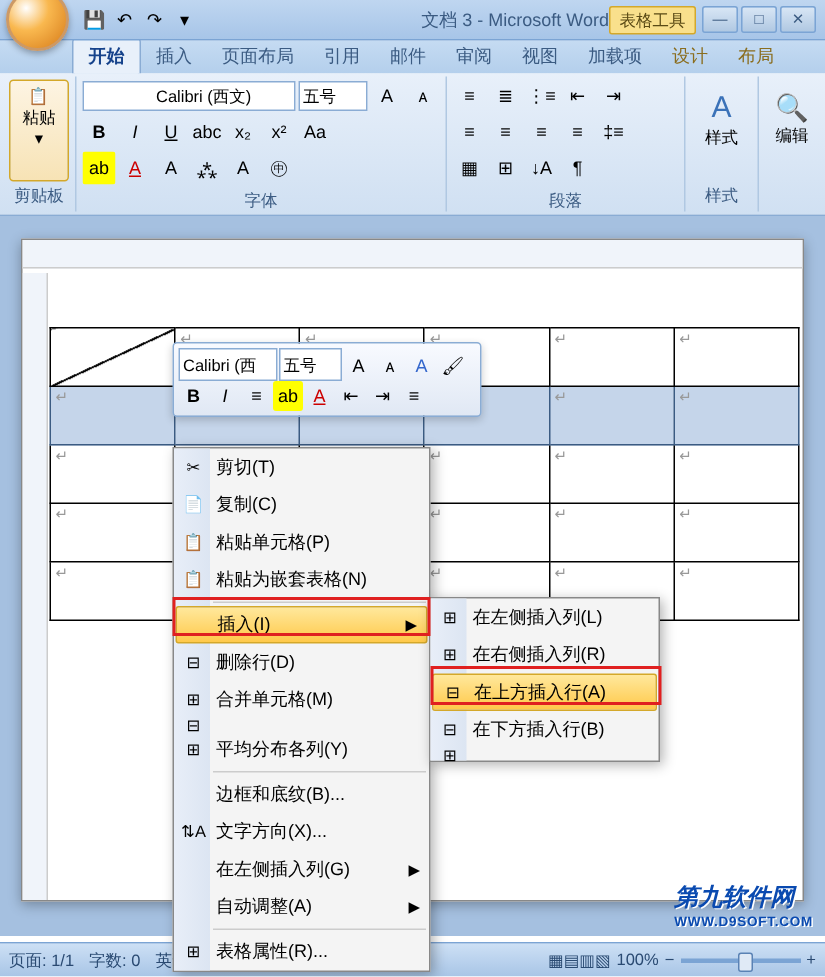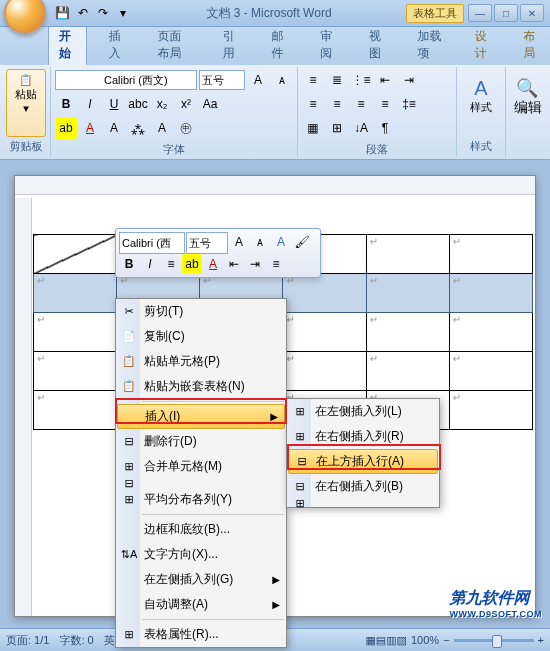--- a/index.html
+++ b/index.html
@@ -1,44 +1,44 @@
 <!DOCTYPE html>
 <html><head>
 <meta charset="utf-8">
 <style>
 body{margin:0;font-family:"Microsoft YaHei","SimSun",sans-serif;font-size:12px;background:#fff;width:550px;height:651px;overflow:hidden;position:relative}
 .titlebar{height:26px;background:linear-gradient(#bfd6f0,#a7c5e8);border-bottom:1px solid #7ba4d4;display:flex;align-items:center;position:relative}
 .office-btn{width:38px;height:38px;background:radial-gradient(circle at 30% 30%,#fff,#f9b84f 40%,#d67a18);border-radius:50%;border:2px solid #c96;margin:2px 4px;position:relative;z-index:10;box-shadow:0 2px 4px rgba(0,0,0,0.3)}
 .qat{display:flex;gap:2px;margin-left:4px}
 .qat-btn{width:18px;height:18px;display:flex;align-items:center;justify-content:center;border-radius:2px}
-.title-text{flex:1;text-align:center;color:#3b5b82;font-size:12px}
+.title-text{flex:1;text-align:right;color:#3b5b82;font-size:12px}
 .table-tools{background:#f9e08c;border:1px solid #d4a82a;padding:1px 6px;border-radius:2px;color:#5a4a15;font-size:11px;margin-right:4px}
 .win-btns{display:flex;gap:2px;margin-right:6px}
 .win-btn{width:22px;height:16px;background:linear-gradient(#d8e6f5,#b0c8e2);border:1px solid #7ba4d4;border-radius:2px;display:flex;align-items:center;justify-content:center;font-size:10px;color:#3b5b82}
-.ribbon-tabs{height:38px;background:linear-gradient(#c5dbf2,#b4cfec);display:flex;align-items:flex-end;padding-left:48px;gap:12px}
+.ribbon-tabs{height:22px;background:linear-gradient(#c5dbf2,#b4cfec);display:flex;align-items:flex-end;padding-left:48px;gap:0}
 .tab{padding:3px 10px;color:#3b5b82;font-size:12px;cursor:pointer;border-radius:3px 3px 0 0}
 .tab.active{background:#e8f0fa;border:1px solid #8aacd4;border-bottom:none;color:#15428b;font-weight:bold}
 .tab.contextual{color:#8a6d1e}
 .ribbon{height:90px;background:linear-gradient(#e8f0fa,#d0e0f2);border-bottom:1px solid #8aacd4;display:flex;padding:2px}
 .rgroup{border-right:1px solid #b0c8e2;padding:2px 4px;display:flex;flex-direction:column;justify-content:space-between}
 .rgroup-label{text-align:center;font-size:11px;color:#3b5b82;padding:1px 0}
 .paste-btn{width:38px;height:62px;background:linear-gradient(#fdf4e3,#f7e3b5);border:1px solid #d4a82a;border-radius:3px;text-align:center;padding-top:4px;font-size:11px}
 .font-row{display:flex;gap:2px;align-items:center;margin-bottom:2px}
 .font-sel{height:18px;border:1px solid #8aacd4;background:#fff;font-size:11px;padding:0 2px}
 .rbtn{width:20px;height:20px;border:1px solid transparent;border-radius:2px;display:flex;align-items:center;justify-content:center;font-size:12px}
 .doc-area{background:#a5c0e0;height:460px;position:relative;padding:10px}
 .paper{background:#fff;margin:5px auto;width:520px;height:440px;box-shadow:0 2px 8px rgba(0,0,0,0.3);position:relative;overflow:hidden;border:1px solid #888}
 .ruler-v{position:absolute;left:0;top:22px;width:16px;height:420px;background:#f0f4fa;border-right:1px solid #ccc}
 .ruler-h{position:absolute;left:0;top:0;width:520px;height:18px;background:#f0f4fa;border-bottom:1px solid #ccc}
 .doc-table{border-collapse:collapse;margin:58px 0 0 18px;width:500px}
 .doc-table td{border:1px solid #000;height:36px;width:84px;font-size:10px;color:#999;padding-left:3px;vertical-align:top}
 .doc-table td.diag{background:linear-gradient(to bottom right,transparent 49%,#000 49%,#000 51%,transparent 51%)}
 .doc-table tr.sel td{background:#c5d5ea;border:1px solid #3b5b82}
 .mini-toolbar{position:absolute;top:228px;left:115px;background:linear-gradient(#f8faff,#e0e8f4);border:1px solid #8aacd4;border-radius:3px;padding:3px;box-shadow:0 2px 6px rgba(0,0,0,0.2);z-index:20;width:198px}
-.mini-row{display:flex;gap:1px;align-items:flex-start}
+.mini-row{display:flex;gap:1px;align-items:flex-end}
 .mini-sel{height:18px;border:1px solid #8aacd4;background:#fff;font-size:11px}
 .mini-btn{width:20px;height:20px;display:flex;align-items:center;justify-content:center;font-size:12px;border-radius:2px}
 .ctx-menu{position:absolute;top:298px;left:115px;background:#f4f4f4;border:1px solid #888;box-shadow:2px 2px 8px rgba(0,0,0,0.3);width:170px;z-index:25;font-size:12px}
 .ctx-item{padding:4px 6px 4px 28px;position:relative;display:flex;align-items:center}
 .ctx-item.hl{background:linear-gradient(#ffe89c,#ffc94a);border:1px solid #d4a82a;border-radius:2px;margin:0 1px;padding:3px 5px 3px 27px}
 .ctx-item .ico{position:absolute;left:5px;width:16px;height:16px;display:flex;align-items:center;justify-content:center;font-size:11px}
 .ctx-item .arrow{position:absolute;right:6px;font-size:10px}
 .ctx-sep{height:1px;background:#ccc;margin:2px 2px 2px 26px}
 .ctx-iconstrip{position:absolute;left:0;top:0;bottom:0;width:24px;background:linear-gradient(to right,#e8eef8,#dce5f2)}
 .redbox{border:2px solid #e02020;position:absolute;pointer-events:none;z-index:30}
@@ -148,21 +148,21 @@
   <div class="rgroup" style="flex:0 0 40px">
     <div style="text-align:center;padding-top:8px">
       <div style="font-size:20px;color:#3b72b8">A</div>
       <div style="font-size:11px">样式</div>
     </div>
     <div class="rgroup-label">样式</div>
   </div>
   <div class="rgroup" style="flex:0 0 36px;border-right:none">
     <div style="text-align:center;padding-top:8px">
       <div style="font-size:18px;color:#3b72b8">🔍</div>
-      <div style="font-size:14px">编辑</div>
+      <div style="font-size:11px">编辑</div>
     </div>
   </div>
 </div>
 
 <div class="doc-area">
   <div class="paper">
     <div class="ruler-h"></div>
     <div class="ruler-v"></div>
     <table class="doc-table">
       <tbody>
@@ -310,21 +310,21 @@
   <div class="ctx-item">
       <span class="ico">⊞</span>
       <span>在右侧插入列(R)</span>
     </div>
   <div class="ctx-item hl">
       <span class="ico">⊟</span>
       <span>在上方插入行(A)</span>
     </div>
   <div class="ctx-item">
       <span class="ico">⊟</span>
-      <span>在右侧插入列(B)</span>
+      <span>在下方插入行(B)</span>
     </div>
   <div class="ctx-item">
       <span class="ico">⊞</span>
     </div>
 </div>
 
 <div class="redbox" style="top:444px;left:287px;width:150px;height:22px"></div>
 
 <div class="statusbar">
   <span>页面: 1/1</span>

